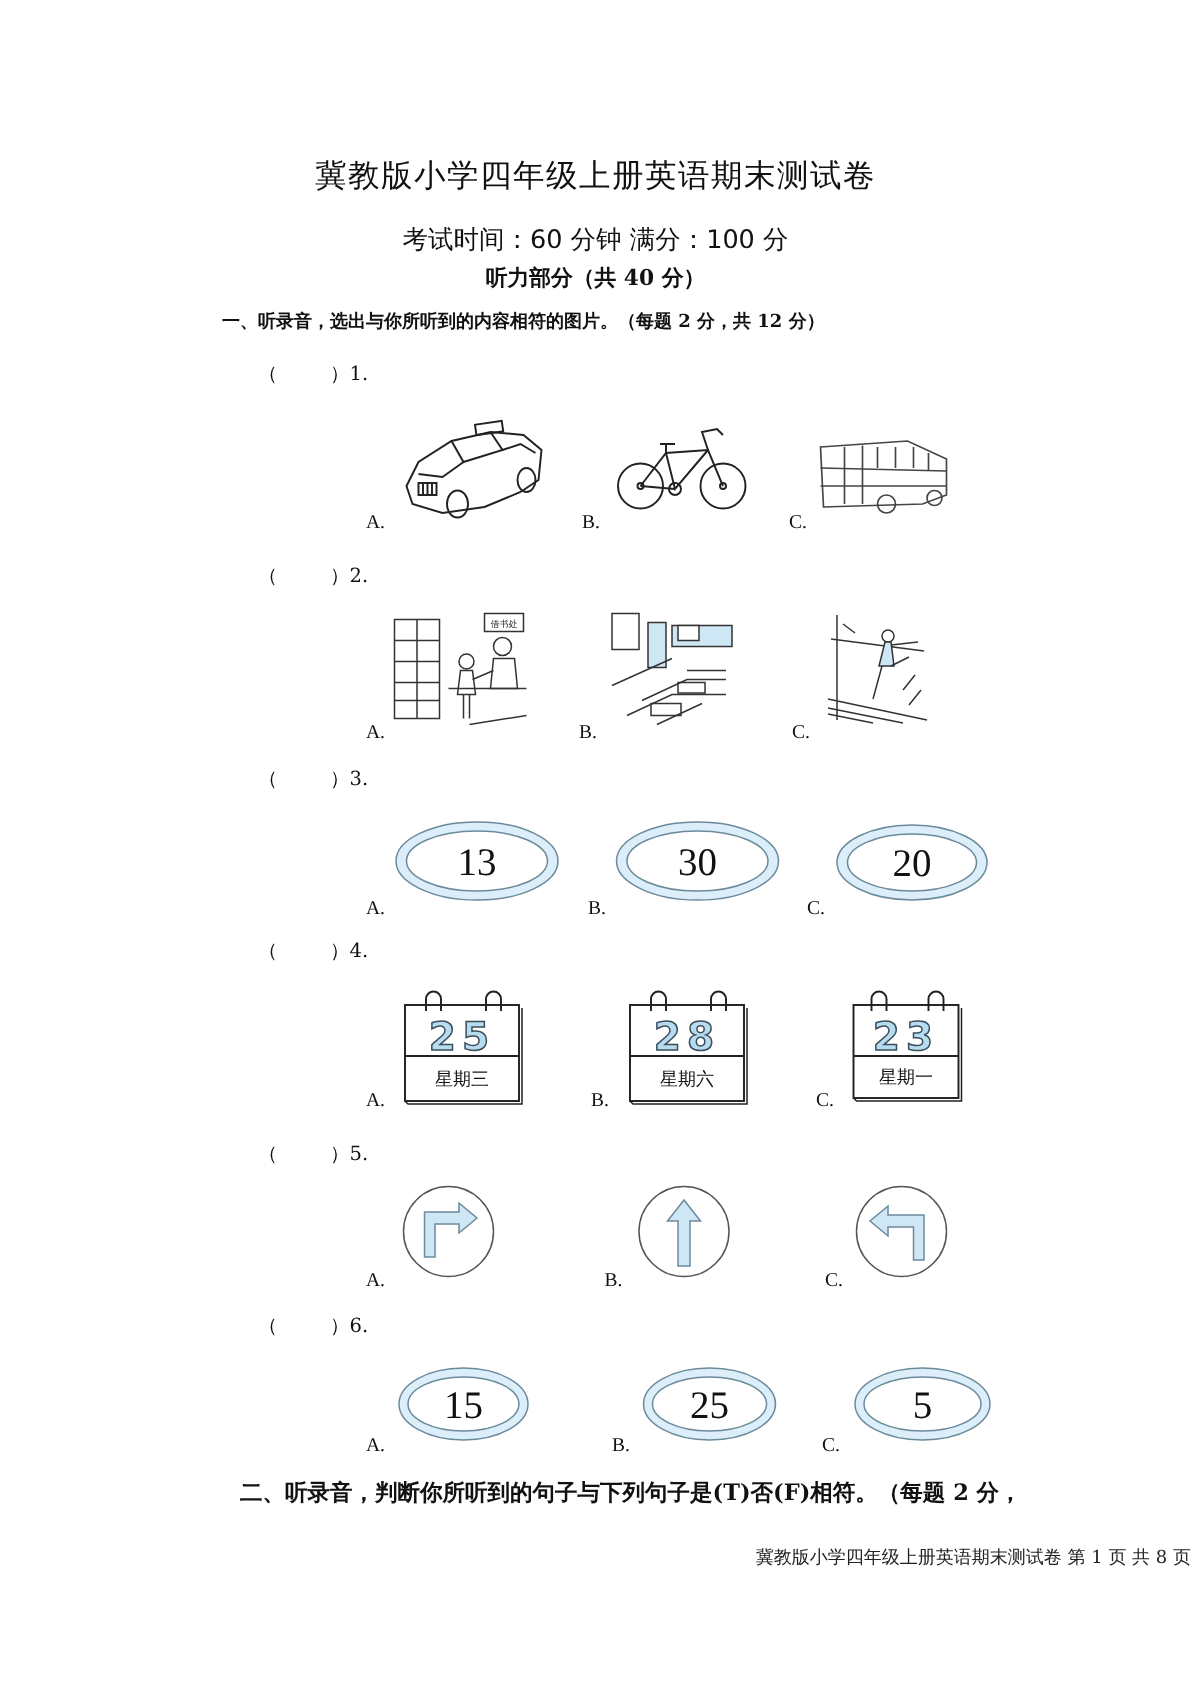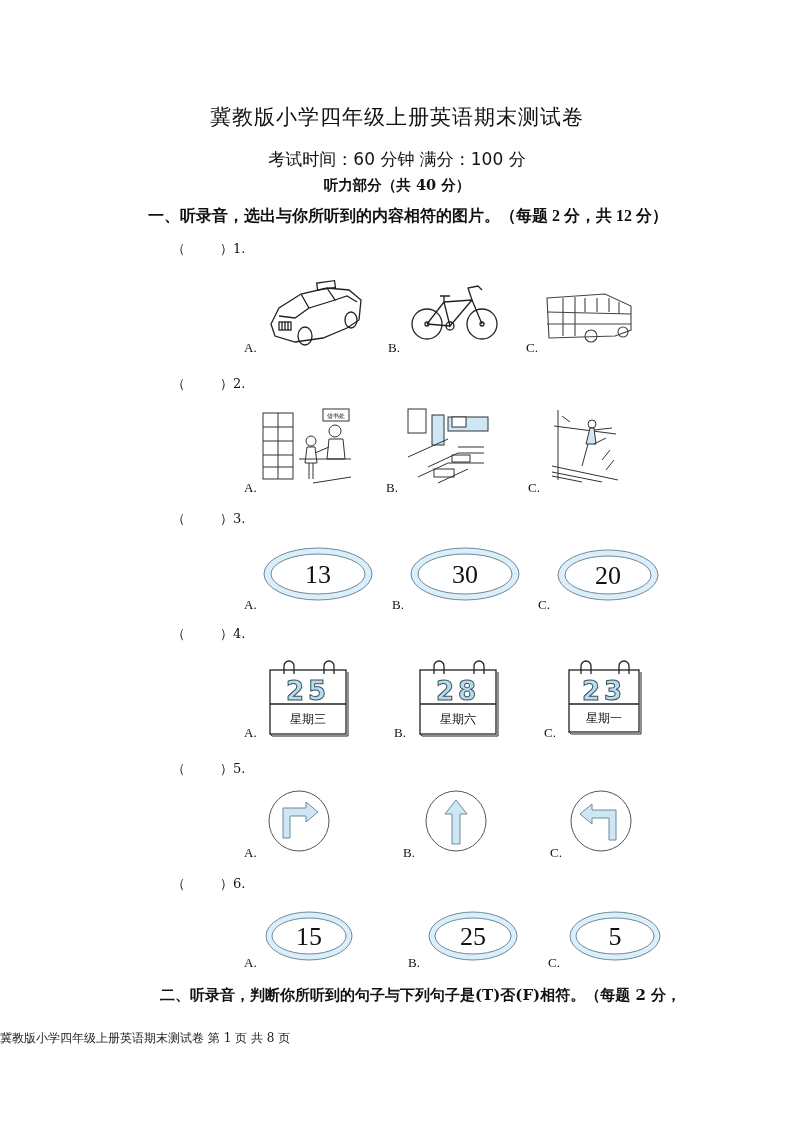--- a/index.html
+++ b/index.html
@@ -2,26 +2,26 @@
 <html><head>
 <meta charset="utf-8">
 <style>
   html, body { margin:0; padding:0; background:#fff; }
   body { width:794px; height:1122px; position:relative; overflow:hidden; color:#111;
     font-family:"DejaVu Serif", "Liberation Serif", serif; }
   .abs { position:absolute; }
   .title { left:0; width:794px; top:103px; text-align:center; font-size:21px; font-family:"DejaVu Sans","Liberation Sans",sans-serif; letter-spacing:1px; }
   .meta { left:0; width:794px; top:148px; text-align:center; font-size:17px; font-family:"DejaVu Sans","Liberation Sans",sans-serif; }
   .part { left:0; width:794px; top:176px; text-align:center; font-size:14.5px; font-weight:bold; }
-  .section { left:148px; top:206px; font-size:16px; font-weight:bold; white-space:nowrap;font-family:Liberation Serif, serif; }
+  .section { left:148px; top:206px; font-size:12px; font-weight:bold; white-space:nowrap; }
   .section2 { left:160px; top:986px; font-size:15px; font-weight:bold; white-space:nowrap; }
   .qnum { font-size:13px; white-space:nowrap; }
   .qnum .paren { display:inline-block; width:48px; }
   .opt { font-size:13px; font-family:"Liberation Serif","DejaVu Serif",serif; }
-  .footer { left:0; width:794px; top:1030px; text-align:left; font-size:12px; color:#222; }
+  .footer { left:0; width:794px; top:1030px; text-align:right; font-size:12px; color:#222; }
   svg { position:absolute; overflow:visible; }
   .oval-num { font-family:"Liberation Serif","DejaVu Serif",serif; font-size:26px; fill:#111; }
   .cal-num { font-family:"DejaVu Sans","Liberation Sans",sans-serif; font-weight:bold; font-size:26px; fill:#b8dcef; stroke:#3a4f5c; stroke-width:1; }
   .cal-day { font-family:"DejaVu Sans","Liberation Sans",sans-serif; font-size:12px; fill:#111; }
 </style>
 </head>
 <body>
 
 <div class="abs title">冀教版小学四年级上册英语期末测试卷</div>
 <div class="abs meta">考试时间：60 分钟   满分：100 分</div>

